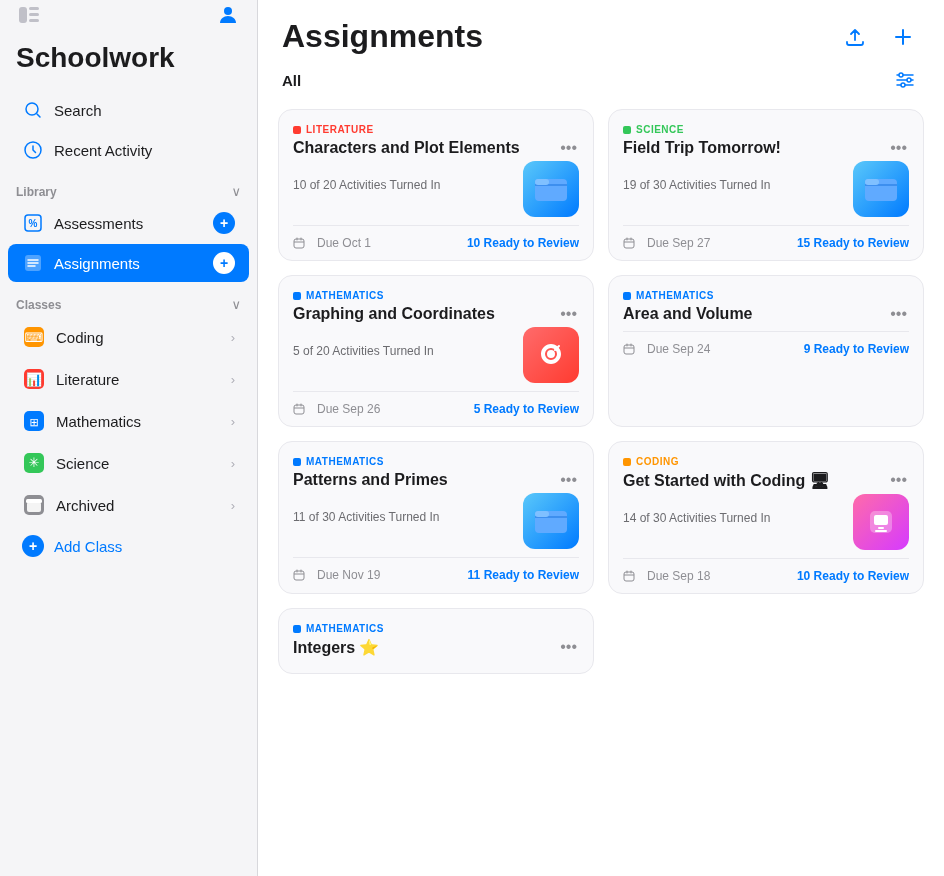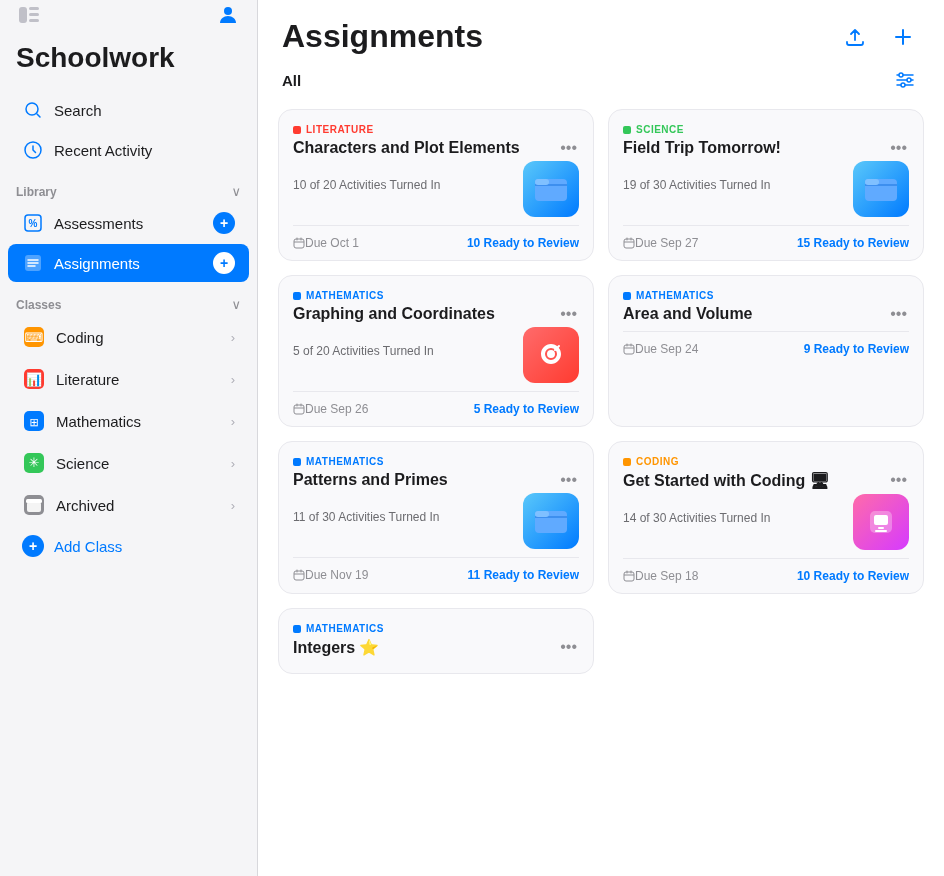--- a/index.html
+++ b/index.html
@@ -336,21 +336,21 @@
       padding: 10px 0;
       border-top: 1px solid #e8e8ed;
       margin-top: 6px;
     }
 
     .card-due {
       font-size: 12px;
       color: #8e8e93;
       display: flex;
       align-items: center;
-      gap: 0;
+      gap: 12px;
     }
 
     .card-review {
       font-size: 12px;
       font-weight: 600;
       color: #007aff;
     }
 
     
     .subject-literature { color: #ff3b30; }

